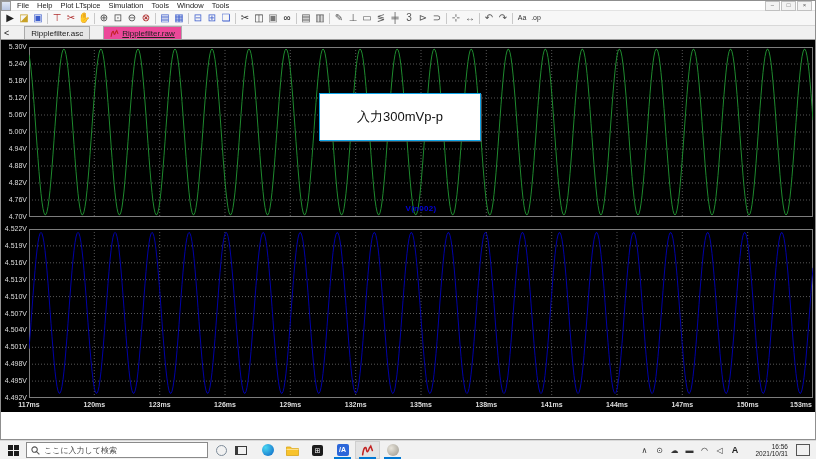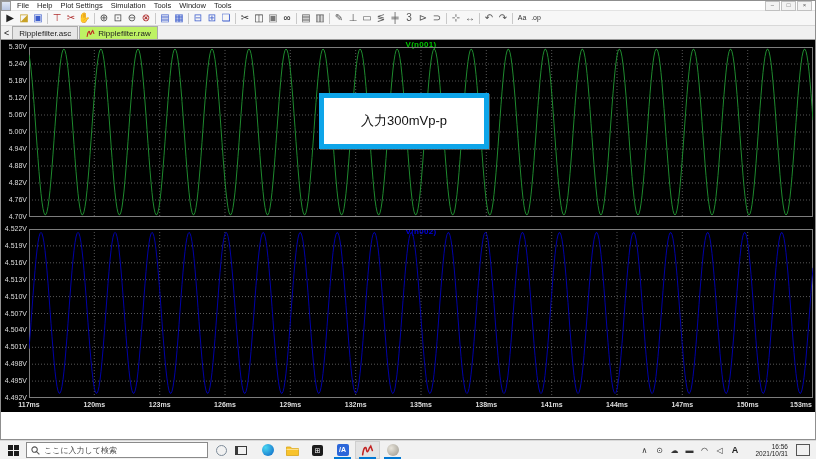--- a/index.html
+++ b/index.html
@@ -13,28 +13,28 @@
   .menubar{height:9px;display:flex;align-items:center;background:#fff;font-size:7.5px;color:#222;padding-left:0;position:relative;}
   .menu-item{padding:0 4px;}
   .doc-icon{width:8px;height:8px;border:1px solid #999;background:linear-gradient(#dfe7f5,#b8c6e2);margin-right:2px;}
   .child-controls{position:absolute;right:3px;top:0;display:flex;gap:1px;}
   .child-btn{width:13px;height:8px;border:1px solid #c0c0c0;background:#f3f3f3;font-size:6px;line-height:7px;text-align:center;color:#555;}
   .toolbar{height:16px;display:flex;align-items:center;background:#f7f7f7;border-top:1px solid #e3e3e3;border-bottom:1px solid #d8d8d8;box-sizing:border-box;padding-left:2px;}
   .tb-btn{width:14px;height:14px;display:flex;align-items:center;justify-content:center;font-size:10px;line-height:14px;}
   .tb-sep{width:1px;height:11px;background:#c9c9c9;margin:0 2px;}
   .tabbar{height:14px;background:#f0f0f0;display:flex;align-items:flex-end;padding-left:1px;border-bottom:1px solid #9a9a9a;box-sizing:border-box;}
   .tab-chevron{font-size:9px;color:#222;padding:0 3px 1px 2px;}
-  .tab{height:12px;display:flex;align-items:center;gap:3px;padding:0 6px;font-size:8px;color:#222;border:1px solid #aaa;border-bottom:none;background:#e6e6e6;margin-right:1px;}
-  .tab.active{background:#bef264;}
+  .tab{height:12px;display:flex;align-items:center;gap:3px;padding:0 6px;font-size:8px;color:#222;border:1px solid #aaa;border-bottom:none;background:#e6e6e6;margin-right:1px;margin-left:12px;}
+  .tab.active{background:#ec4899;text-decoration:underline;}
   
   #plot{position:relative;width:814px;height:372px;background:#000;overflow:hidden;}
   .ylab{position:absolute;left:0;width:26px;text-align:right;font-size:7px;color:#dedede;line-height:8px;}
   .xlab{position:absolute;top:361px;width:44px;text-align:center;font-size:7px;font-weight:bold;color:#dedede;}
   .trace-label{position:absolute;left:28px;width:784px;text-align:center;font-size:8px;font-weight:bold;letter-spacing:.3px;}
-  .anno{position:absolute;background:#fff;border:5px solid #0ea5e9;box-shadow:1px 1px 0 rgba(90,90,90,.8);display:flex;align-items:center;justify-content:center;font-size:13px;color:#111;}
+  .anno{position:absolute;background:#fff;border:1px solid #0ea5e9;box-shadow:1px 1px 0 rgba(90,90,90,.8);display:flex;align-items:center;justify-content:center;font-size:13px;color:#111;}
   
   .statusbar{height:12px;background:#f0f0f0;border-top:1px solid #cfcfcf;box-sizing:border-box;font-size:8px;color:#222;display:flex;align-items:center;padding-left:3px;gap:26px;}
   
   .taskbar{position:absolute;left:0;top:440px;width:816px;height:19px;background:#f1f1f1;border-top:1px solid #d8d8d8;box-sizing:border-box;display:flex;align-items:center;}
   .start-btn{width:26px;height:100%;display:flex;align-items:center;justify-content:center;}
   .win-logo{display:grid;grid-template-columns:5px 5px;grid-template-rows:5px 5px;gap:1px;}
   .win-logo span{background:#1b1b1b;}
   .searchbox{width:172px;height:14px;background:#fff;border:1px solid #8a8a8a;display:flex;align-items:center;padding:0 4px;gap:4px;}
   .searchbox span.ph{font-size:8px;color:#444;white-space:nowrap;}
   .tb-app{width:25px;height:100%;display:flex;align-items:center;justify-content:center;position:relative;}
@@ -53,21 +53,21 @@
 
 <div class="screen">
   <div class="window">
 
 
     <div class="menubar">
       <span class="doc-icon"></span>
       <span id="menu-items" style="display:flex;">
           <span class="menu-item">File</span>
           <span class="menu-item">Help</span>
-          <span class="menu-item">Plot Settings</span>
+          <span class="menu-item">Plot LTspice</span>
           <span class="menu-item">Simulation</span>
           <span class="menu-item">Tools</span>
           <span class="menu-item">Window</span>
           <span class="menu-item">Tools</span>
         </span>
       <div class="child-controls">
         <div class="child-btn">–</div>
         <div class="child-btn">□</div>
         <div class="child-btn">×</div>
       </div>
@@ -200,21 +200,20 @@
           <div class="tab active">
             <svg width="9" height="9" viewBox="0 0 12 12">
               <path d="M1.5 10 C2.5 3, 4.5 1.5, 5 5 C5.4 8, 6.5 8, 7.6 4 L9 2 L10.5 6" stroke="#c22222" stroke-width="1.4" fill="none" stroke-linecap="round"></path>
             </svg>
             <span>Ripplefilter.raw</span>
           </div>
         </span>
     </div>
 
     <div id="plot">
-        <div class="trace-label" style="top: 0px; color: rgb(0, 196, 0);">V(n001)</div>
         <div class="ylab" style="top: 3px;">5.30V</div>
         <div class="ylab" style="top: 20px;">5.24V</div>
         <div class="ylab" style="top: 37px;">5.18V</div>
         <div class="ylab" style="top: 54px;">5.12V</div>
         <div class="ylab" style="top: 71px;">5.06V</div>
         <div class="ylab" style="top: 88px;">5.00V</div>
         <div class="ylab" style="top: 105px;">4.94V</div>
         <div class="ylab" style="top: 122px;">4.88V</div>
         <div class="ylab" style="top: 139px;">4.82V</div>
         <div class="ylab" style="top: 156px;">4.76V</div>
@@ -237,21 +236,21 @@
           <line x1="0" y1="68.0" x2="784" y2="68.0" stroke="#575757" stroke-width="1" stroke-dasharray="1 2"></line>
           <line x1="0" y1="85.0" x2="784" y2="85.0" stroke="#575757" stroke-width="1" stroke-dasharray="1 2"></line>
           <line x1="0" y1="102.0" x2="784" y2="102.0" stroke="#575757" stroke-width="1" stroke-dasharray="1 2"></line>
           <line x1="0" y1="119.0" x2="784" y2="119.0" stroke="#575757" stroke-width="1" stroke-dasharray="1 2"></line>
           <line x1="0" y1="136.0" x2="784" y2="136.0" stroke="#575757" stroke-width="1" stroke-dasharray="1 2"></line>
           <line x1="0" y1="153.0" x2="784" y2="153.0" stroke="#575757" stroke-width="1" stroke-dasharray="1 2"></line>
           <rect x="0.5" y="0.5" width="783" height="169" fill="none" stroke="#7d7d7d" stroke-width="1"></rect>
           <path d="M0 7.7L1 13.9L2 22.1L3 32.2L4 43.7L5 56.5L6 70.1L7 84.1L8 98.1L9 111.7L10 124.6L11 136.4L12 146.6L13 155.1L14 161.6L15 165.9L16 167.9L17 167.5L18 164.7L19 159.6L20 152.4L21 143.3L22 132.4L23 120.3L24 107.1L25 93.2L26 79.2L27 65.3L28 51.9L29 39.6L30 28.5L31 19.0L32 11.5L33 6.0L34 2.8L35 2.0L36 3.6L37 7.5L38 13.6L39 21.8L40 31.8L41 43.3L42 56.0L43 69.5L44 83.5L45 97.6L46 111.2L47 124.2L48 136.0L49 146.3L50 154.9L51 161.4L52 165.8L53 167.9L54 167.5L55 164.8L56 159.8L57 152.7L58 143.6L59 132.9L60 120.7L61 107.6L62 93.7L63 79.7L64 65.8L65 52.4L66 40.0L67 28.9L68 19.3L69 11.7L70 6.2L71 2.9L72 2.0L73 3.5L74 7.3L75 13.3L76 21.4L77 31.4L78 42.8L79 55.5L80 69.0L81 83.0L82 97.1L83 110.8L84 123.7L85 135.6L86 145.9L87 154.6L88 161.2L89 165.7L90 167.8L91 167.6L92 165.0L93 160.1L94 153.0L95 144.0L96 133.3L97 121.2L98 108.1L99 94.3L100 80.2L101 66.3L102 52.9L103 40.4L104 29.2L105 19.7L106 12.0L107 6.3L108 3.0L109 2.0L110 3.4L111 7.1L112 13.1L113 21.1L114 31.0L115 42.4L116 55.0L117 68.5L118 82.5L119 96.5L120 110.3L121 123.2L122 135.1L123 145.6L124 154.3L125 161.0L126 165.6L127 167.8L128 167.6L129 165.1L130 160.3L131 153.3L132 144.4L133 133.7L134 121.7L135 108.6L136 94.8L137 80.7L138 66.8L139 53.4L140 40.9L141 29.6L142 20.0L143 12.2L144 6.5L145 3.1L146 2.0L147 3.3L148 6.9L149 12.8L150 20.8L151 30.6L152 41.9L153 54.5L154 68.0L155 82.0L156 96.0L157 109.8L158 122.8L159 134.7L160 145.2L161 154.0L162 160.8L163 165.4L164 167.7L165 167.7L166 165.3L167 160.5L168 153.6L169 144.7L170 134.1L171 122.1L172 109.1L173 95.3L174 81.2L175 67.3L176 53.9L177 41.3L178 30.0L179 20.3L180 12.5L181 6.7L182 3.2L183 2.0L184 3.2L185 6.8L186 12.6L187 20.4L188 30.2L189 41.5L190 54.1L191 67.5L192 81.5L193 95.5L194 109.3L195 122.3L196 134.3L197 144.9L198 153.7L199 160.6L200 165.3L201 167.7L202 167.7L203 165.4L204 160.7L205 153.9L206 145.1L207 134.6L208 122.6L209 109.6L210 95.8L211 81.8L212 67.8L213 54.3L214 41.8L215 30.4L216 20.6L217 12.7L218 6.9L219 3.2L220 2.0L221 3.1L222 6.6L223 12.3L224 20.1L225 29.8L226 41.0L227 53.6L228 67.0L229 80.9L230 95.0L231 108.8L232 121.8L233 133.9L234 144.5L235 153.4L236 160.4L237 165.2L238 167.7L239 167.8L240 165.5L241 160.9L242 154.2L243 145.4L244 135.0L245 123.1L246 110.1L247 96.3L248 82.3L249 68.3L250 54.8L251 42.2L252 30.8L253 21.0L254 13.0L255 7.0L256 3.3L257 2.0L258 3.0L259 6.4L260 12.1L261 19.8L262 29.4L263 40.6L264 53.1L265 66.5L266 80.4L267 94.5L268 108.3L269 121.4L270 133.5L271 144.1L272 153.1L273 160.2L274 165.0L275 167.6L276 167.8L277 165.6L278 161.1L279 154.5L280 145.8L281 135.4L282 123.5L283 110.6L284 96.9L285 82.8L286 68.8L287 55.3L288 42.7L289 31.2L290 21.3L291 13.2L292 7.2L293 3.4L294 2.0L295 2.9L296 6.2L297 11.8L298 19.5L299 29.0L300 40.2L301 52.6L302 66.0L303 79.9L304 94.0L305 107.8L306 120.9L307 133.0L308 143.8L309 152.8L310 159.9L311 164.9L312 167.6L313 167.8L314 165.8L315 161.4L316 154.8L317 146.2L318 135.8L319 124.0L320 111.1L321 97.4L322 83.3L323 69.3L324 55.8L325 43.1L326 31.6L327 21.6L328 13.5L329 7.4L330 3.5L331 2.0L332 2.9L333 6.1L334 11.6L335 19.1L336 28.6L337 39.7L338 52.1L339 65.5L340 79.4L341 93.4L342 107.3L343 120.4L344 132.6L345 143.4L346 152.5L347 159.7L348 164.7L349 167.5L350 167.9L351 165.9L352 161.6L353 155.0L354 146.5L355 136.2L356 124.4L357 111.5L358 97.9L359 83.9L360 69.9L361 56.3L362 43.6L363 32.0L364 22.0L365 13.8L366 7.6L367 3.6L368 2.0L369 2.8L370 5.9L371 11.3L372 18.8L373 28.2L374 39.3L375 51.6L376 65.0L377 78.9L378 92.9L379 106.8L380 120.0L381 132.2L382 143.0L383 152.2L384 159.5L385 164.6L386 167.4L387 167.9L388 166.0L389 161.8L390 155.3L391 146.9L392 136.6L393 124.9L394 112.0L395 98.4L396 84.4L397 70.4L398 56.8L399 44.0L400 32.4L401 22.3L402 14.0L403 7.8L404 3.7L405 2.0L406 2.7L407 5.8L408 11.1L409 18.5L410 27.9L411 38.9L412 51.2L413 64.5L414 78.3L415 92.4L416 106.3L417 119.5L418 131.7L419 142.7L420 151.9L421 159.3L422 164.5L423 167.4L424 167.9L425 166.1L426 162.0L427 155.6L428 147.2L429 137.0L430 125.4L431 112.5L432 98.9L433 84.9L434 70.9L435 57.3L436 44.5L437 32.8L438 22.7L439 14.3L440 8.0L441 3.8L442 2.1L443 2.7L444 5.6L445 10.8L446 18.2L447 27.5L448 38.4L449 50.7L450 64.0L451 77.8L452 91.9L453 105.7L454 119.0L455 131.3L456 142.3L457 151.6L458 159.0L459 164.3L460 167.3L461 168.0L462 166.2L463 162.1L464 155.9L465 147.5L466 137.4L467 125.8L468 113.0L469 99.4L470 85.4L471 71.4L472 57.8L473 44.9L474 33.2L475 23.0L476 14.6L477 8.2L478 4.0L479 2.1L480 2.6L481 5.5L482 10.6L483 17.9L484 27.1L485 38.0L486 50.2L487 63.4L488 77.3L489 91.4L490 105.2L491 118.5L492 130.9L493 141.9L494 151.3L495 158.8L496 164.1L497 167.2L498 168.0L499 166.3L500 162.3L501 156.1L502 147.9L503 137.8L504 126.3L505 113.5L506 99.9L507 85.9L508 71.9L509 58.3L510 45.4L511 33.6L512 23.4L513 14.9L514 8.4L515 4.1L516 2.1L517 2.5L518 5.3L519 10.4L520 17.6L521 26.7L522 37.6L523 49.7L524 62.9L525 76.8L526 90.8L527 104.7L528 118.1L529 130.4L530 141.5L531 151.0L532 158.5L533 164.0L534 167.2L535 168.0L536 166.4L537 162.5L538 156.4L539 148.2L540 138.2L541 126.7L542 114.0L543 100.5L544 86.5L545 72.4L546 58.8L547 45.8L548 34.0L549 23.7L550 15.1L551 8.6L552 4.2L553 2.1L554 2.5L555 5.2L556 10.2L557 17.3L558 26.4L559 37.1L560 49.3L561 62.4L562 76.3L563 90.3L564 104.2L565 117.6L566 130.0L567 141.1L568 150.7L569 158.3L570 163.8L571 167.1L572 168.0L573 166.5L574 162.7L575 156.7L576 148.6L577 138.6L578 127.2L579 114.5L580 101.0L581 87.0L582 72.9L583 59.2L584 46.3L585 34.4L586 24.1L587 15.4L588 8.8L589 4.3L590 2.2L591 2.4L592 5.0L593 9.9L594 17.0L595 26.0L596 36.7L597 48.8L598 61.9L599 75.7L600 89.8L601 103.7L602 117.1L603 129.6L604 140.8L605 150.3L606 158.0L607 163.7L608 167.0L609 168.0L610 166.6L611 162.9L612 156.9L613 148.9L614 139.0L615 127.6L616 115.0L617 101.5L618 87.5L619 73.5L620 59.7L621 46.8L622 34.9L623 24.4L624 15.7L625 9.0L626 4.4L627 2.2L628 2.4L629 4.9L630 9.7L631 16.7L632 25.6L633 36.3L634 48.3L635 61.4L636 75.2L637 89.3L638 103.2L639 116.6L640 129.1L641 140.4L642 150.0L643 157.8L644 163.5L645 166.9L646 168.0L647 166.7L648 163.1L649 157.2L650 149.2L651 139.4L652 128.1L653 115.5L654 102.0L655 88.0L656 74.0L657 60.2L658 47.2L659 35.3L660 24.8L661 16.0L662 9.2L663 4.6L664 2.3L665 2.3L666 4.7L667 9.5L668 16.4L669 25.3L670 35.9L671 47.9L672 60.9L673 74.7L674 88.8L675 102.7L676 116.1L677 128.7L678 140.0L679 149.7L680 157.5L681 163.3L682 166.8L683 168.0L684 166.8L685 163.2L686 157.4L687 149.6L688 139.8L689 128.5L690 115.9L691 102.5L692 88.5L693 74.5L694 60.7L695 47.7L696 35.7L697 25.1L698 16.3L699 9.4L700 4.7L701 2.3L702 2.3L703 4.6L704 9.3L705 16.1L706 24.9L707 35.4L708 47.4L709 60.4L710 74.2L711 88.2L712 102.2L713 115.7L714 128.2L715 139.6L716 149.4L717 157.3L718 163.1L719 166.8L720 168.0L721 166.9L722 163.4L723 157.7L724 149.9L725 140.2L726 129.0L727 116.4L728 103.0L729 89.1L730 75.0L731 61.2L732 48.2L733 36.1L734 25.5L735 16.6L736 9.6L737 4.8L738 2.3L739 2.2L740 4.5L741 9.1L742 15.8L743 24.6L744 35.0L745 46.9L746 59.9L747 73.7L748 87.7L749 101.7L750 115.2L751 127.8L752 139.2L753 149.0L754 157.0L755 163.0L756 166.7L757 168.0L758 167.0L759 163.6L760 157.9L761 150.2L762 140.6L763 129.4L764 116.9L765 103.5L766 89.6L767 75.5L768 61.7L769 48.6L770 36.5L771 25.9L772 16.9L773 9.8L774 5.0L775 2.4L776 2.2L777 4.4L778 8.9L779 15.5L780 24.2L781 34.6L782 46.5L783 59.4L784 73.1" fill="none" stroke="#1e8a2e" stroke-width="1"></path>
         </svg>
         <div class="anno" style="left: 318px; top: 53px; width: 160px; height: 46px;">入力300mVp-p</div>
-        <div class="trace-label" style="top: 187px; color: rgb(0, 0, 221);">V(n002)</div>
+        <div class="trace-label" style="top: 164px; color: rgb(0, 0, 221);">V(n002)</div>
         <div class="ylab" style="top: 185px;">4.522V</div>
         <div class="ylab" style="top: 201.9px;">4.519V</div>
         <div class="ylab" style="top: 218.8px;">4.516V</div>
         <div class="ylab" style="top: 235.7px;">4.513V</div>
         <div class="ylab" style="top: 252.6px;">4.510V</div>
         <div class="ylab" style="top: 269.5px;">4.507V</div>
         <div class="ylab" style="top: 286.4px;">4.504V</div>
         <div class="ylab" style="top: 303.3px;">4.501V</div>
         <div class="ylab" style="top: 320.2px;">4.498V</div>
         <div class="ylab" style="top: 337.1px;">4.495V</div>

